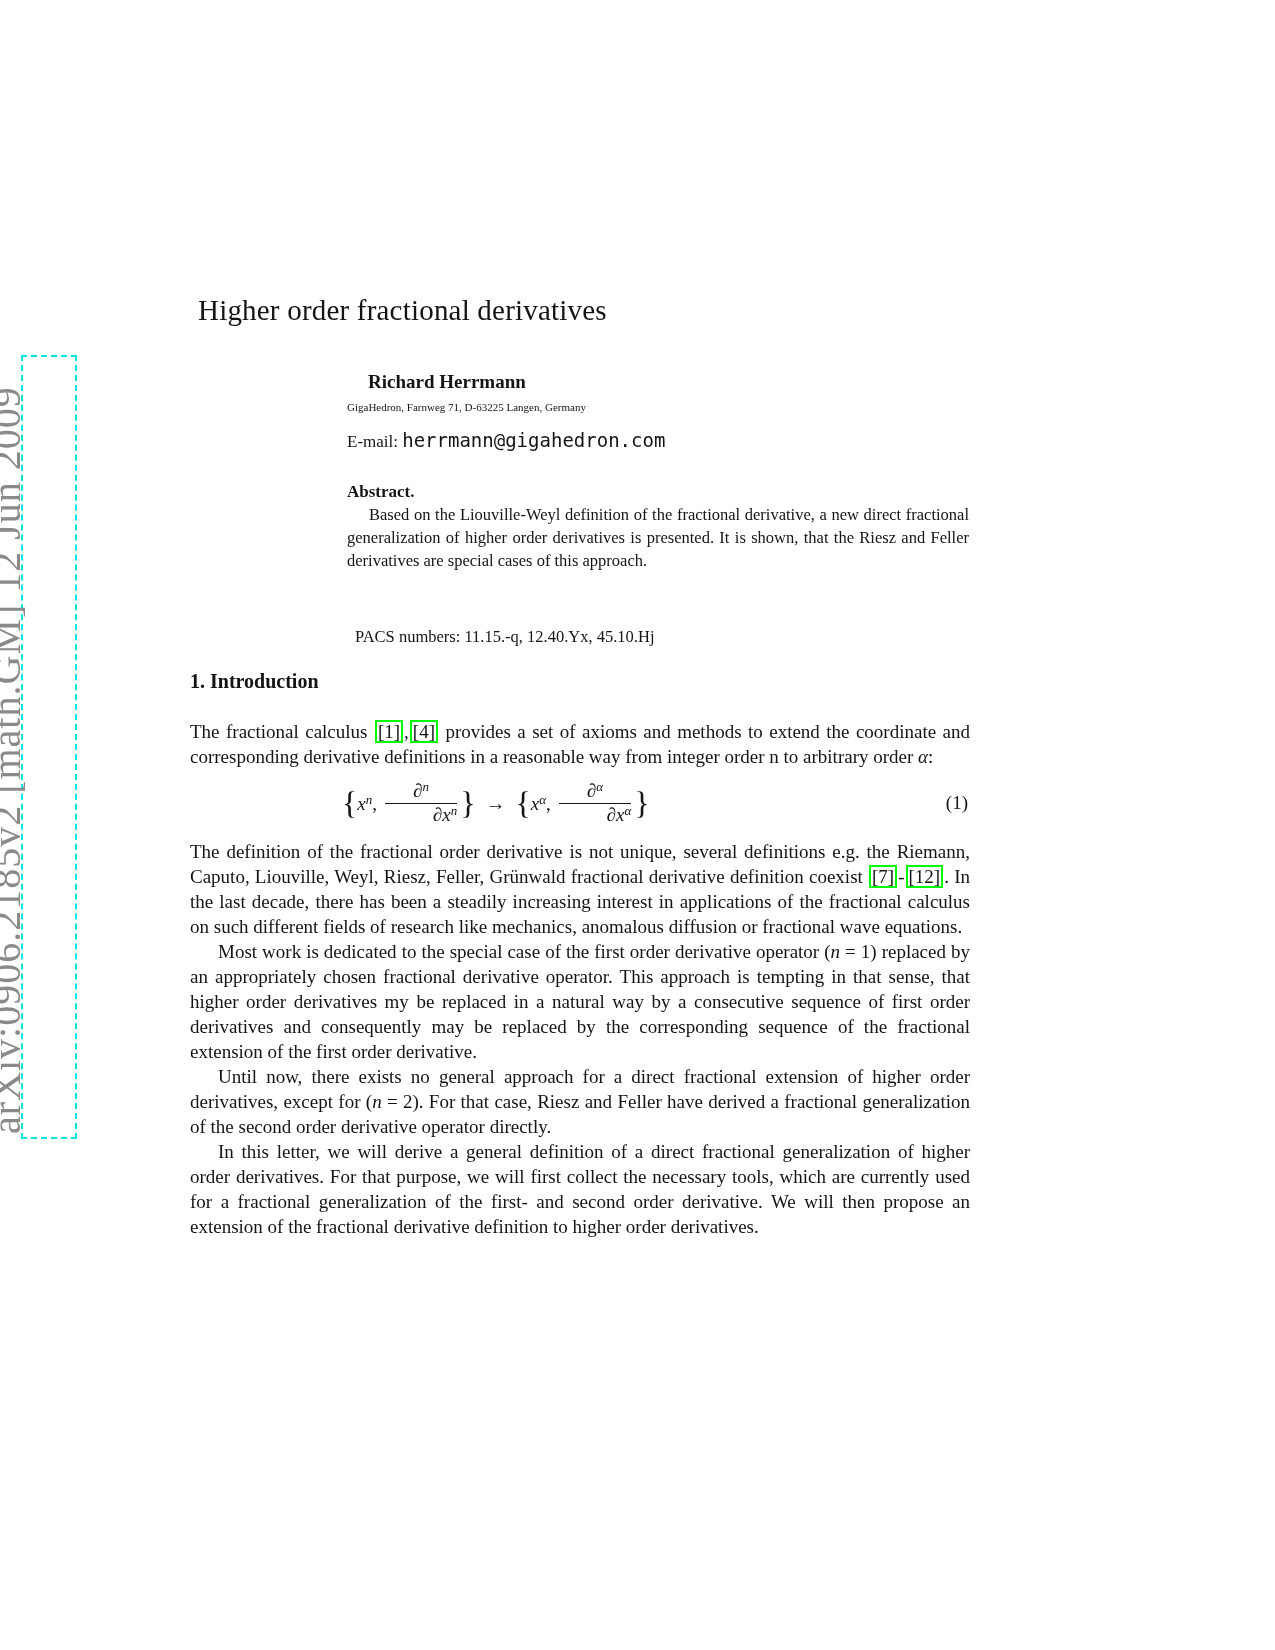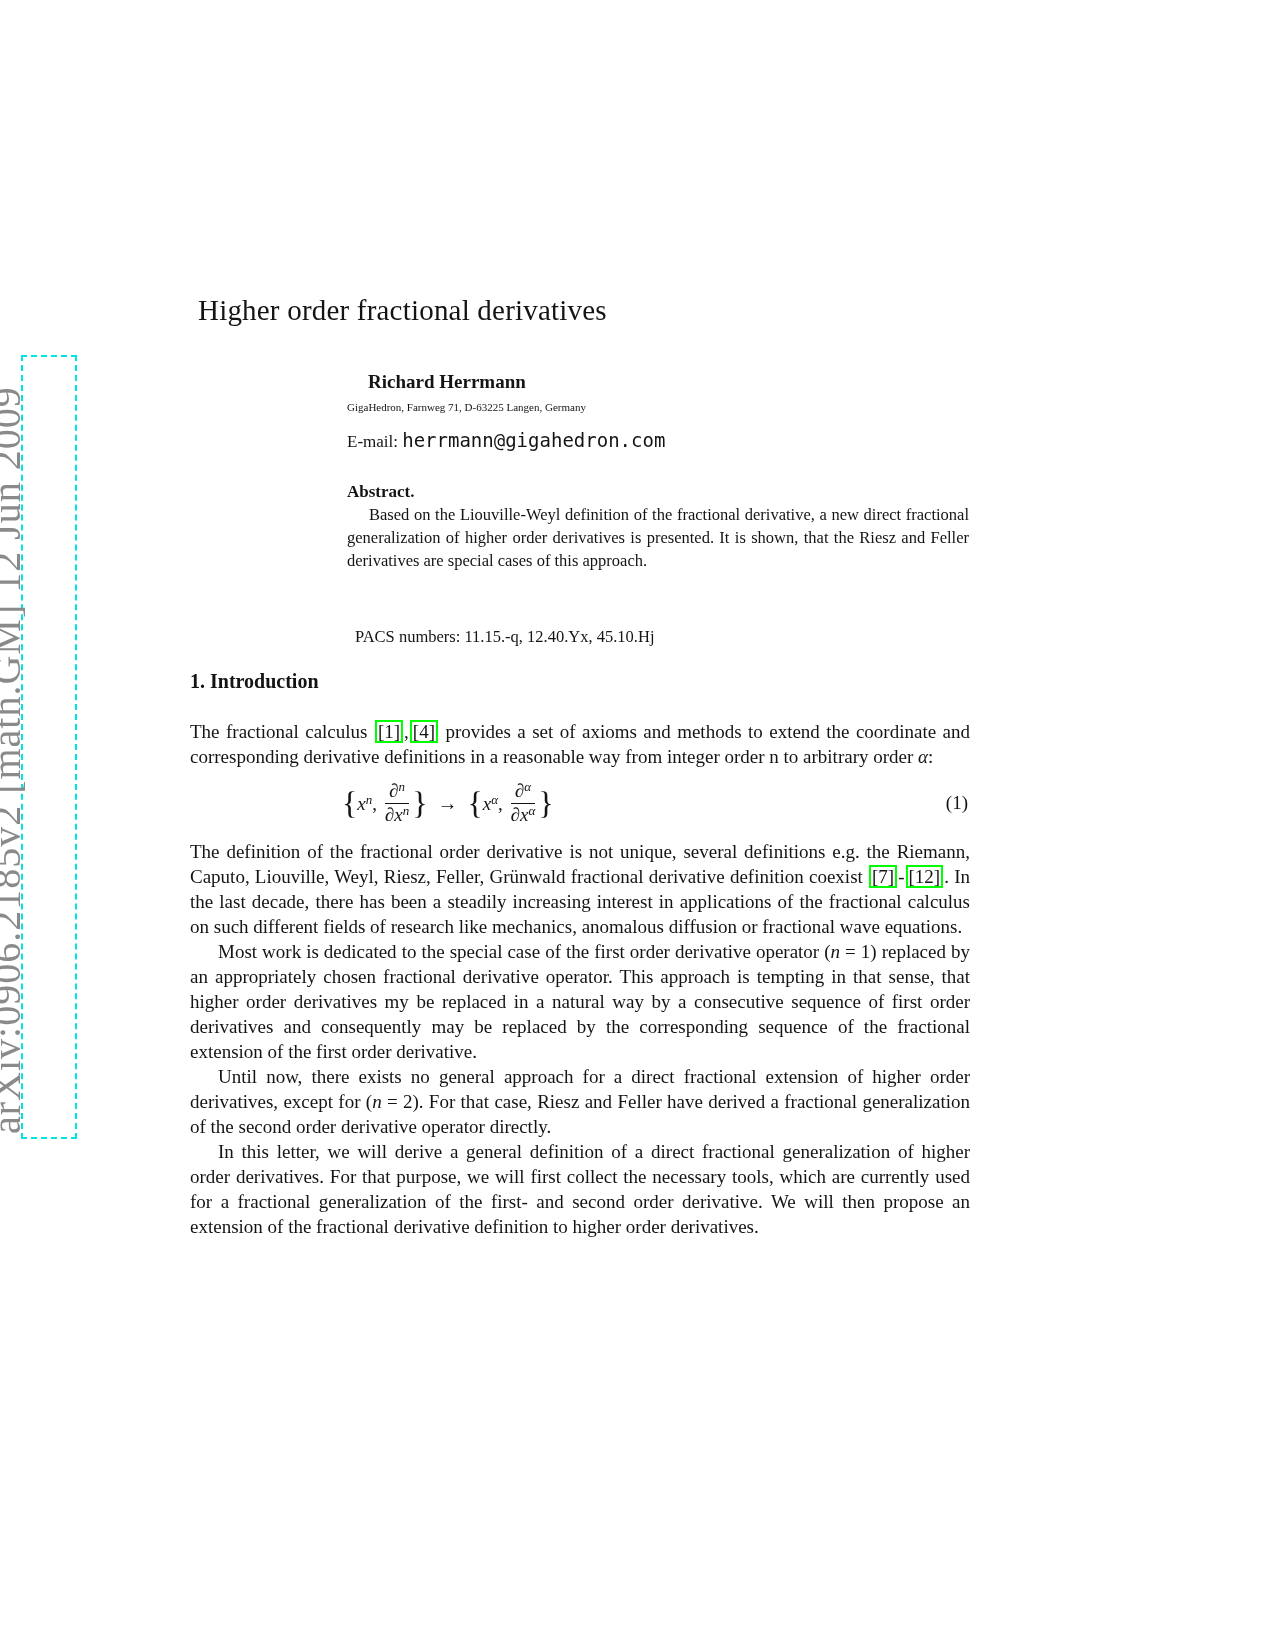--- a/index.html
+++ b/index.html
@@ -145,21 +145,21 @@
     vertical-align: middle;
     text-align: center;
     line-height: 20px;
     margin: 0 3px 6px 3px;
   }
   .frac .fnum {
     display: block;
     border-bottom: 1.5px solid #141414;
     padding: 0 3px 2px 3px;
   }
-  .frac .fden { display: block; padding-top: 1px; }
+  .frac .fden { display: block; padding-top: 1px; margin-left: 48px; }
   .msup { font-size: 13px; }
   sup.msup { vertical-align: 6px; line-height: 0; }
   .eq-num {
     position: absolute;
     right: 2px;
     top: 0;
     line-height: 54px;
   }
 </style>
 </head>

